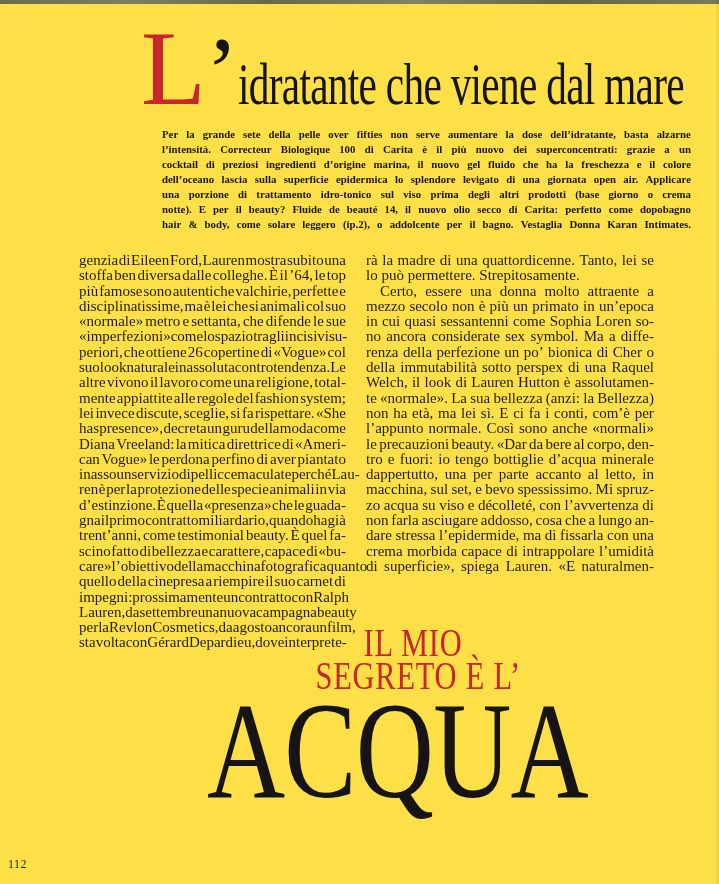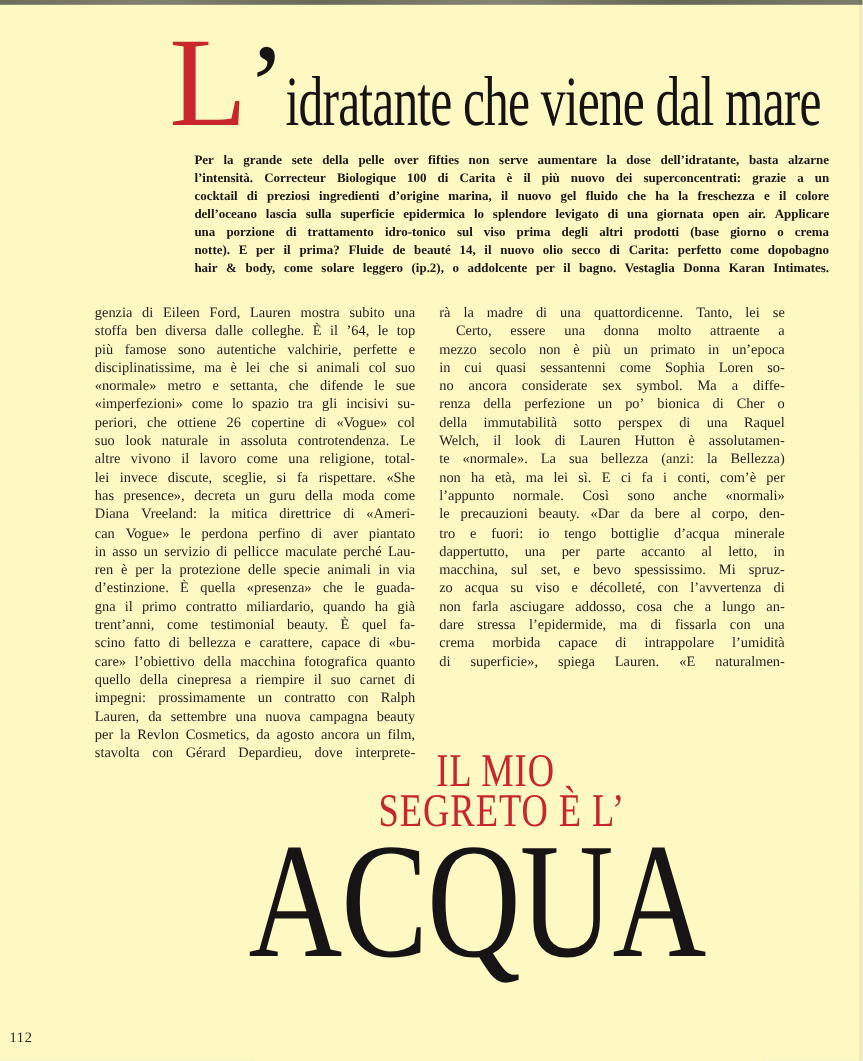--- a/index.html
+++ b/index.html
@@ -1,19 +1,19 @@
 <!DOCTYPE html>
 <html lang="it"><head>
 <meta charset="utf-8">
 <style>
   html,body{margin:0;padding:0;}
   body{background:#e8e6e0;font-family:"Liberation Serif", serif;}
   .page{
     position:relative; width:719px; height:884px; overflow:hidden;
-    background:#fef9c3; color:#1d1b1c; margin:0 auto;
+    background:#fde047; color:#1d1b1c; margin:0 auto;
   }
   .scan-edge-top{
     position:absolute; left:0; top:0; width:719px; height:4px;
     background:linear-gradient(90deg,#54544d,#6b6b62 18%,#50504a 37%,#6f6f66 58%,#4c4c46 78%,#66665e);
     opacity:.85;
   }
   .scan-edge-right{
     position:absolute; right:0; top:0; width:3px; height:884px;
     background:linear-gradient(180deg,rgba(0,0,0,.05),rgba(120,120,90,.12) 60%,rgba(0,0,0,.06));
   }
@@ -29,21 +29,21 @@
     transform:scaleX(.70); transform-origin:0 100%;
     letter-spacing:-1px; margin-left:2px;
   }
   
   .standfirst{
     position:absolute; left:162px; top:127px; width:529px;
     font-weight:bold; font-size:10.8px; color:#181616;
   }
   .standfirst .line{height:15px; line-height:15px;}
   
-  .col{position:absolute; top:253px; font-size:12px; color:#1f1d1e;}
+  .col{position:absolute; top:253px; font-size:15px; color:#1f1d1e;}
   .col .line{height:15.3px; line-height:15.3px;}
   .col-left{left:79px;  width:267px;}
   .col-right{left:366px; width:288px;}
   
   .line.just{display:flex; justify-content:space-between; white-space:nowrap;align-items:center;}
   .line.ind{padding-left:14px;}
   
   .headline{
     position:absolute; left:288px; top:626px; width:250px;
     text-align:center; color:var(--red);
@@ -163,21 +163,21 @@
         <span>(base</span>
         <span>giorno</span>
         <span>o</span>
         <span>crema</span>
       </div>
       <div class="line just">
         <span>notte).</span>
         <span>E</span>
         <span>per</span>
         <span>il</span>
-        <span>prima?</span>
+        <span>beauty?</span>
         <span>Fluide</span>
         <span>de</span>
         <span>beauté</span>
         <span>14,</span>
         <span>il</span>
         <span>nuovo</span>
         <span>olio</span>
         <span>secco</span>
         <span>di</span>
         <span>Carita:</span>
@@ -291,20 +291,29 @@
         <span>altre</span>
         <span>vivono</span>
         <span>il</span>
         <span>lavoro</span>
         <span>come</span>
         <span>una</span>
         <span>religione,</span>
         <span>total-</span>
       </div>
       <div class="line just">
+        <span>mente</span>
+        <span>appiattite</span>
+        <span>alle</span>
+        <span>regole</span>
+        <span>del</span>
+        <span>fashion</span>
+        <span>system;</span>
+      </div>
+      <div class="line just">
         <span>lei</span>
         <span>invece</span>
         <span>discute,</span>
         <span>sceglie,</span>
         <span>si</span>
         <span>fa</span>
         <span>rispettare.</span>
         <span>«She</span>
       </div>
       <div class="line just">
@@ -459,20 +468,21 @@
         <span>rà</span>
         <span>la</span>
         <span>madre</span>
         <span>di</span>
         <span>una</span>
         <span>quattordicenne.</span>
         <span>Tanto,</span>
         <span>lei</span>
         <span>se</span>
       </div>
+      <div class="line">lo può permettere. Strepitosamente.</div>
       <div class="line just ind">
         <span>Certo,</span>
         <span>essere</span>
         <span>una</span>
         <span>donna</span>
         <span>molto</span>
         <span>attraente</span>
         <span>a</span>
       </div>
       <div class="line just">

